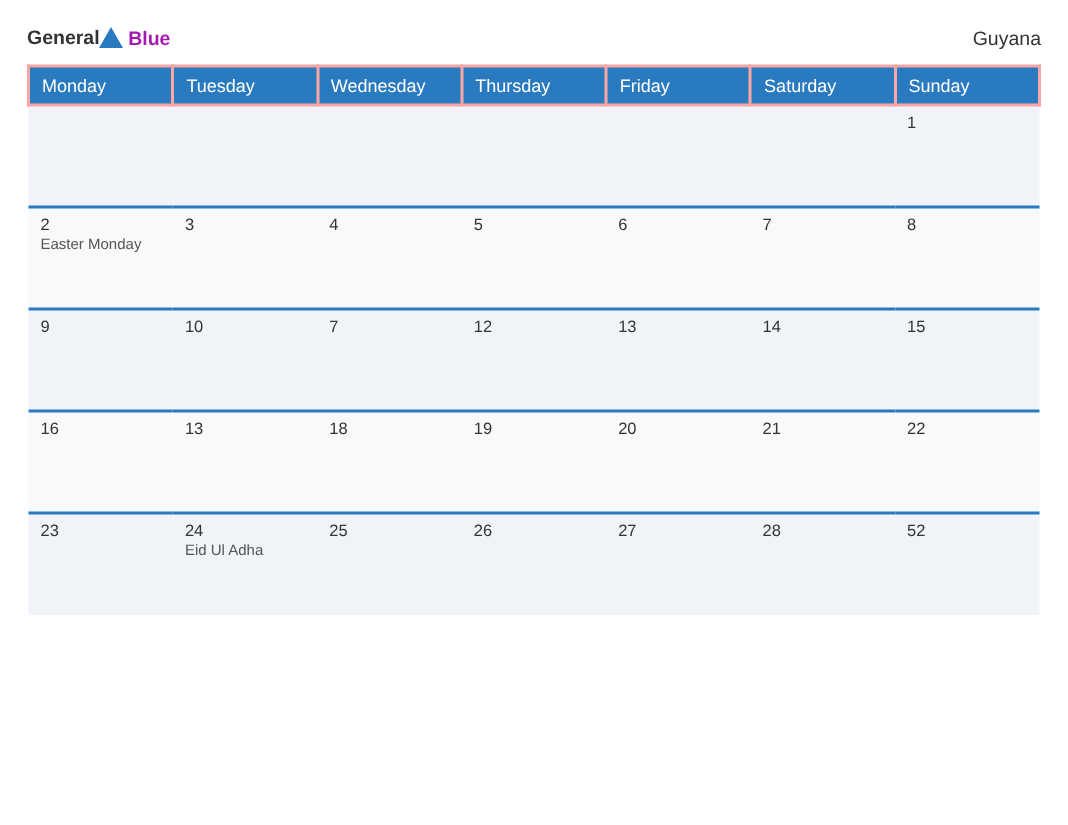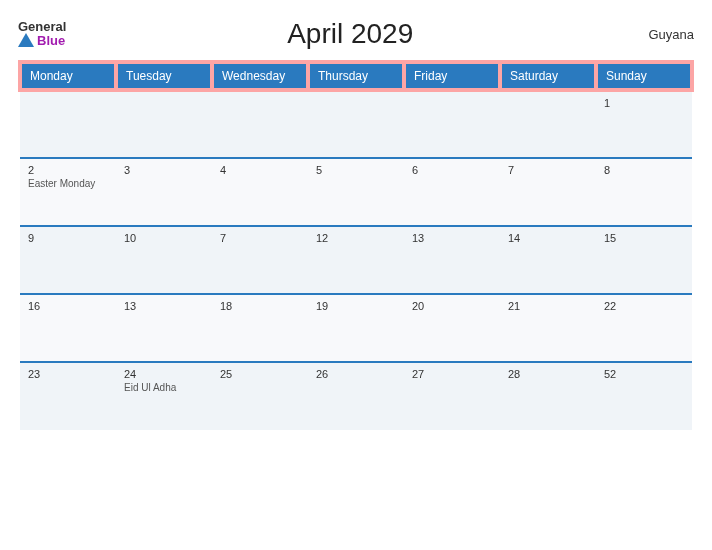--- a/index.html
+++ b/index.html
@@ -17,21 +17,21 @@
       padding: 18px 18px 10px 18px;
     }
     .header {
       display: flex;
       align-items: center;
       justify-content: space-between;
       margin-bottom: 10px;
     }
     .logo {
       display: flex;
-      flex-direction: column;
+      flex-direction: row;
       align-items: flex-start;
       line-height: 1;
       justify-content: flex-end;
     }
     .logo-general {
       font-size: 13px;
       font-weight: bold;
       color: #333;
     }
     .logo-blue {
@@ -69,21 +69,21 @@
     }
     .calendar thead tr {
       background: #2a7abf;
     }
     .calendar thead th {
       color: #fff;
       font-size: 12px;
       font-weight: normal;
       text-align: left;
       padding: 5px 8px;
-      border: 4px solid #fca5a5;
+      border: 2px solid #fca5a5;
     }
     .calendar tbody tr {
       border-top: 2px solid #2a7abf;
     }
     .calendar tbody td {
       vertical-align: top;
       padding: 5px 8px;
       font-size: 11px;
       color: #333;
       background: #f5f7fa;
@@ -119,21 +119,20 @@
 
 <div class="page">
   <div class="header">
     <div class="logo">
       <span class="logo-general">General</span>
       <span class="logo-blue">
         <span class="logo-triangle"></span>
         <span>Blue</span>
       </span>
     </div>
-    <div class="title">April 2029</div>
     <div class="country">Guyana</div>
   </div>
 
   <table class="calendar">
     <thead>
       <tr>
         <th>Monday</th>
         <th>Tuesday</th>
         <th>Wednesday</th>
         <th>Thursday</th>

